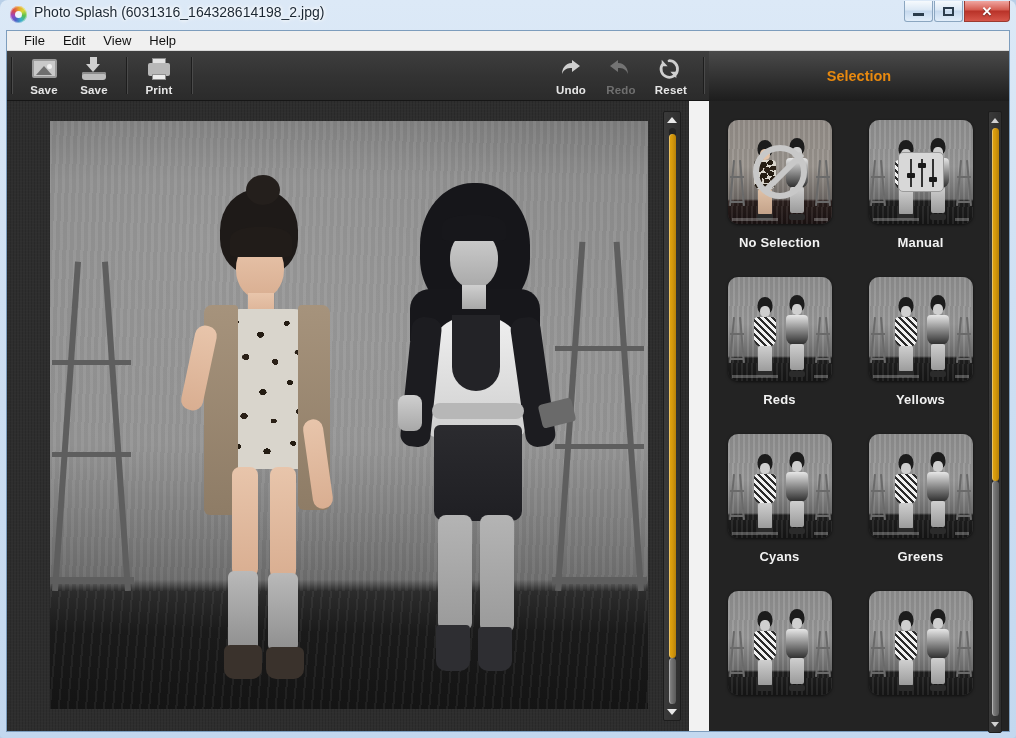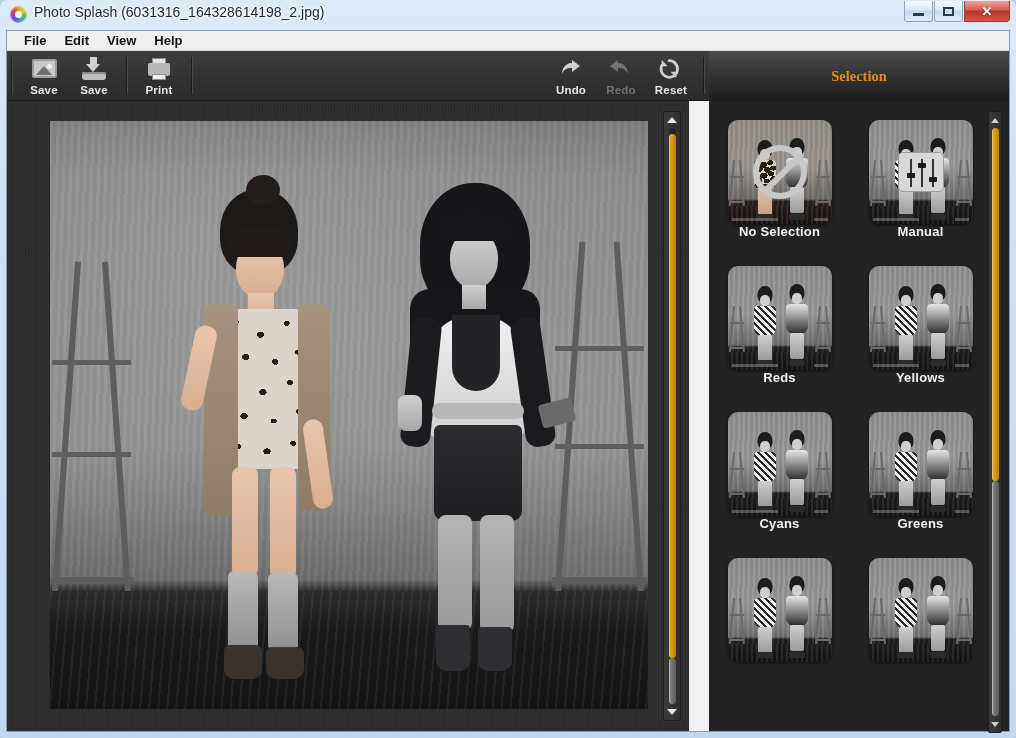--- a/index.html
+++ b/index.html
@@ -65,21 +65,21 @@
   .glyph-close {
     color:#fff; font-size:13px; font-weight:bold; line-height:1;
     text-shadow:0 1px 1px rgba(0,0,0,.5);
   }
 
   
   .menubar {
     position:absolute; left:7px; top:31px; width:1002px; height:20px;
     background:#f0f0f0;
     border-bottom:1px solid #d8d8d8;
-    display:flex; align-items:center; padding-left:8px;font-weight:bold;
+    display:flex; align-items:center; padding-left:8px;
   }
   .menu-item {
     font-size:13px; color:#111; padding:2px 9px; cursor:default;
   }
 
   
   .toolbar {
     position:absolute; left:7px; top:51px; width:1002px; height:50px;
     background: linear-gradient(180deg,#3e3e3e 0%,#333333 50%,#2b2b2b 100%);
     display:flex; align-items:stretch;
@@ -168,21 +168,20 @@
     background:#0b0b0b; display:flex;
   }
   .tab {
     flex:1; display:flex; align-items:center; justify-content:center;
     font-size:14.5px; font-weight:bold; color:#e8e8e8; cursor:pointer;
     position:relative;
   }
   .tab.active {
     color:#e8890f;
     background: linear-gradient(180deg,#4a4a4a 0%,#3a3a3a 35%,#1d1d1d 100%);
-    font-family: Liberation Serif, serif;
   }
 
   
   .canvas-area {
     position:absolute; left:7px; top:101px; width:682px; height:630px;
     background:#2e2e2e;
     background-image:
       repeating-linear-gradient(0deg, rgba(255,255,255,.012) 0 1px, transparent 1px 3px),
       repeating-linear-gradient(90deg, rgba(0,0,0,.12) 0 1px, transparent 1px 3px);
     overflow:hidden;
@@ -335,21 +334,21 @@
     position:absolute; left:50%; top:50%; transform:translate(-50%,-50%);
     width:46px; height:40px; border-radius:5px;
     background:#d8d8d8; border:1px solid #9a9a9a;
   }
   .ov-manual i{position:absolute;top:6px;width:2px;height:28px;background:#333;}
   .ov-manual i:nth-child(1){left:11px;}
   .ov-manual i:nth-child(2){left:22px;}
   .ov-manual i:nth-child(3){left:33px;}
   .ov-manual b{position:absolute;width:8px;height:5px;background:#1a1a1a;border-radius:1px;left:-3px;}
   .thumb-label {
-    margin-top:0; font-size:13px; font-weight:bold; color:#f2f2f2;
+    margin-top:11px; font-size:13px; font-weight:bold; color:#f2f2f2;
     letter-spacing:.2px; white-space:nowrap;
   }
   .scroll-panel { left:988px; top:111px; height:622px; width:14px; }
   .scroll-panel .sb-track{left:3px;width:7px;}
   .scroll-panel .sb-arrow{width:12px;}
   .scroll-panel .tri-up{border-left-width:4px;border-right-width:4px;border-bottom:5px solid #d0d0d0;}
   .scroll-panel .tri-dn{border-left-width:4px;border-right-width:4px;border-top:5px solid #d0d0d0;}
 </style>
 </head>
 <body>

